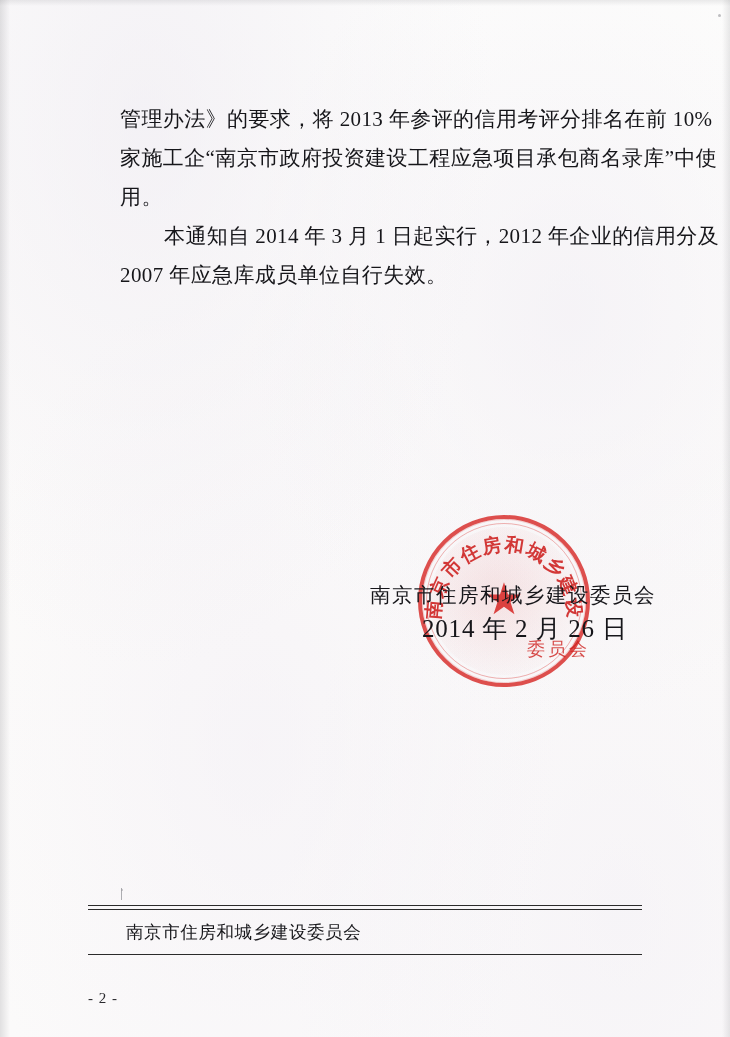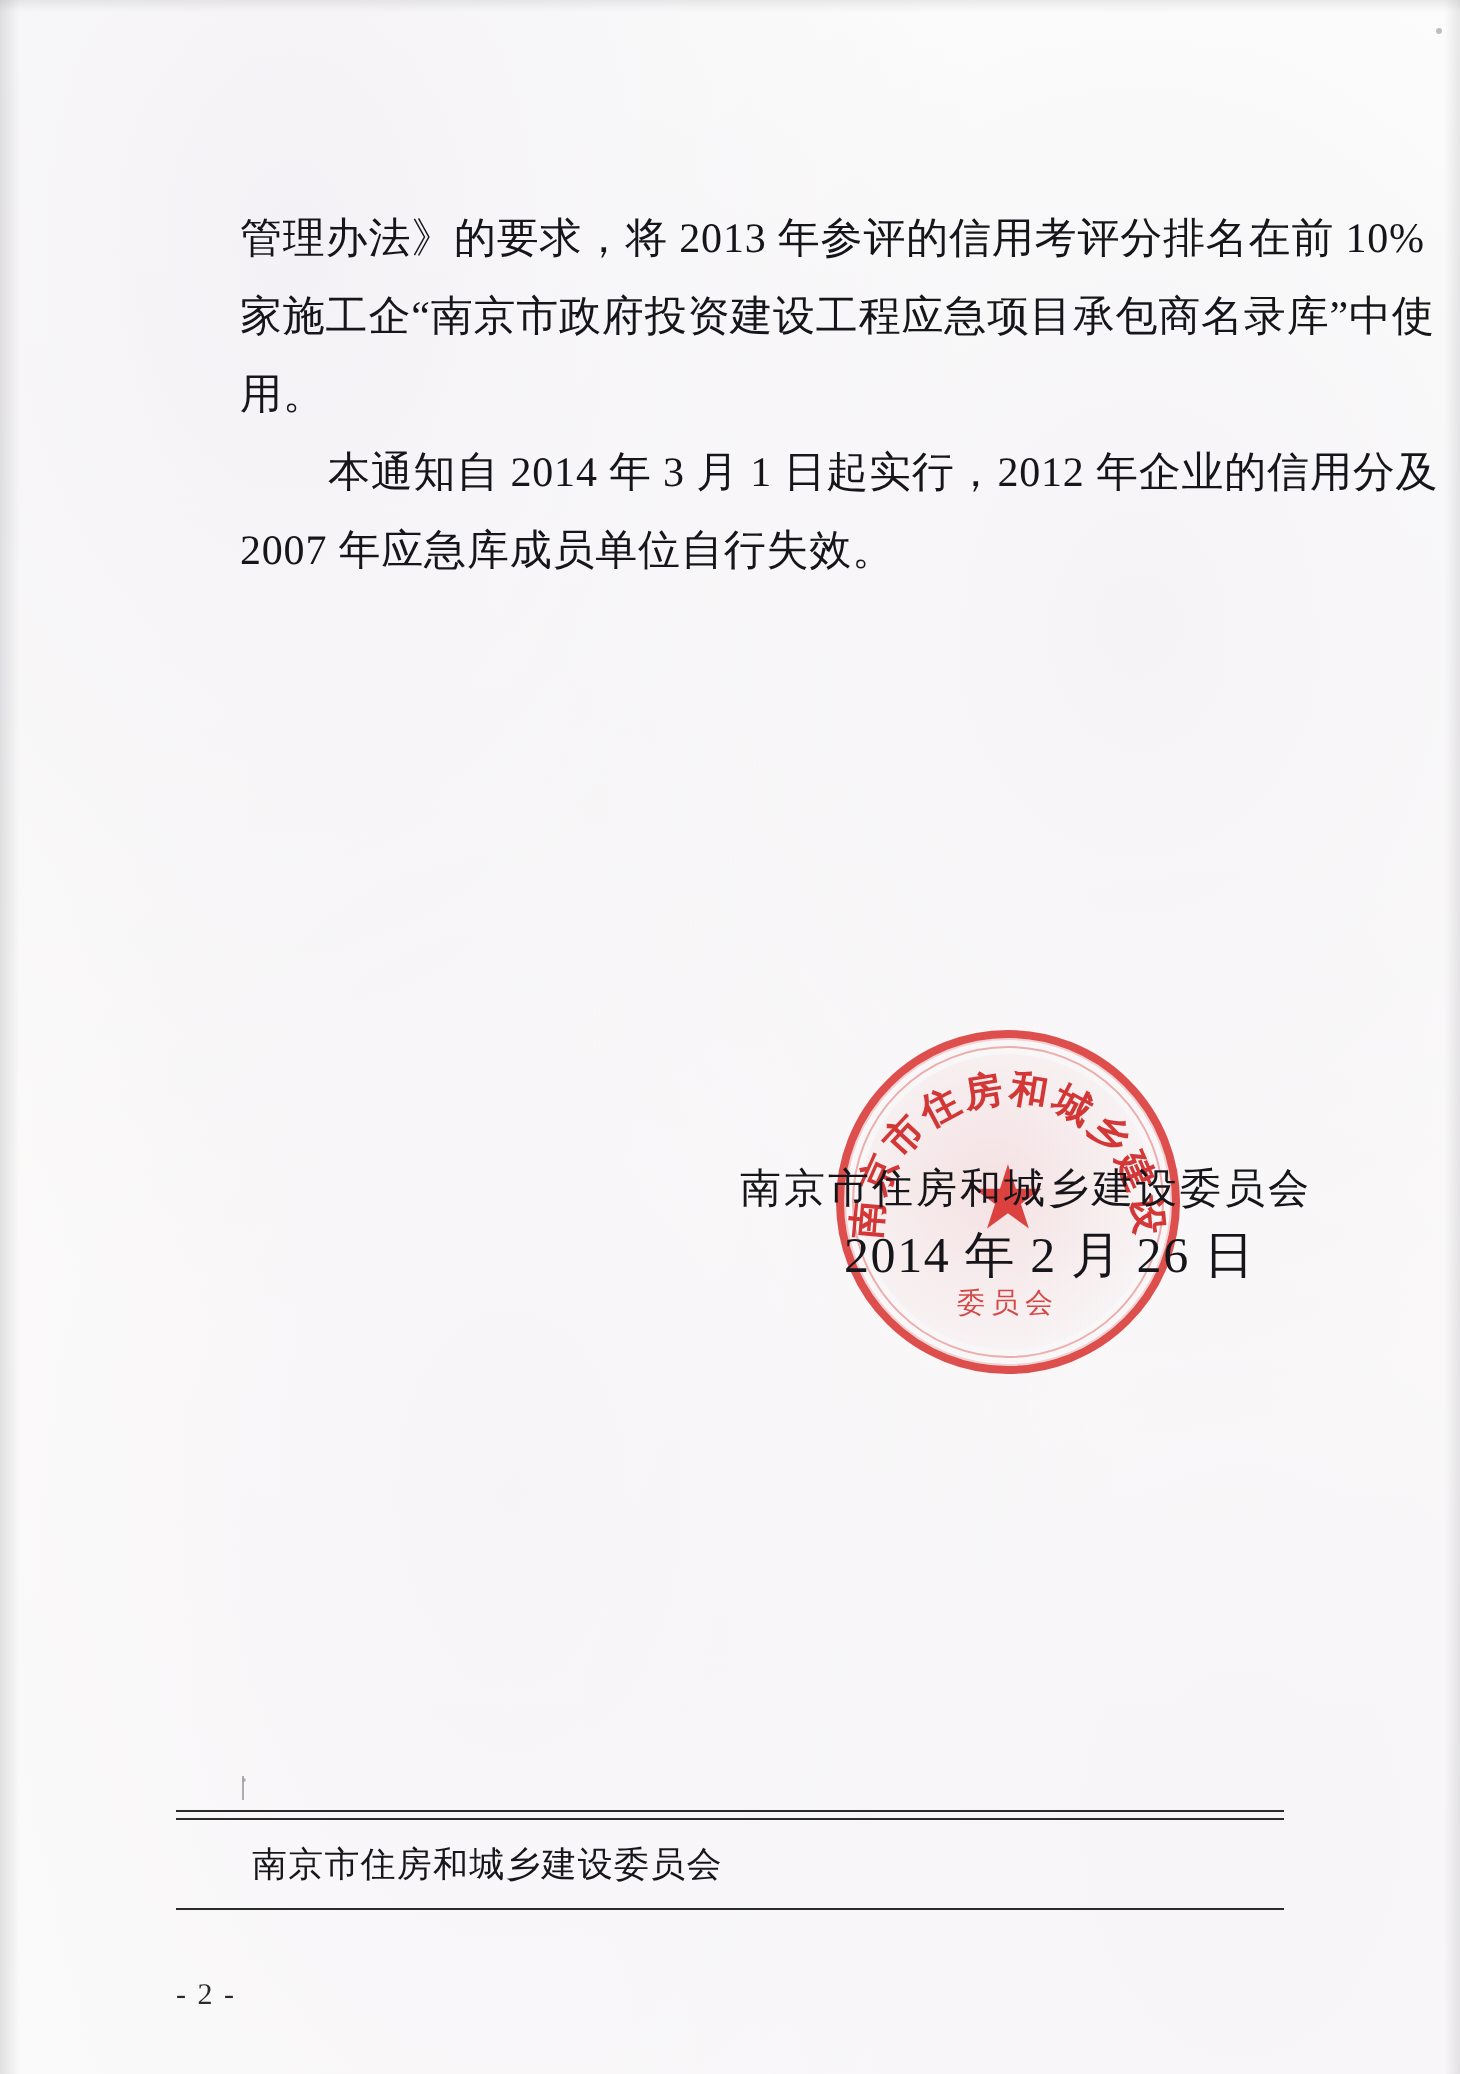--- a/index.html
+++ b/index.html
@@ -135,22 +135,22 @@
     font-family: "Liberation Serif", serif;
     font-size: 19px;
     letter-spacing: 2px;
     font-weight: bold;
   }
   .seal-bottom {
     position: absolute;
     left: 0;
     right: 0;
     bottom: 26px;
-    text-align: center;
-    font-size: 14px;
+    text-align: right;
+    font-size: 18px;
     color: rgba(205, 30, 28, 0.80);
     letter-spacing: 3px;
   }
   .seal-smudge {
     position: absolute;
     inset: 12px;
     border-radius: 50%;
     background: radial-gradient(circle at 45% 45%, rgba(214,36,34,0.10), rgba(214,36,34,0.02) 70%, rgba(255,255,255,0) 100%);
   }
 

